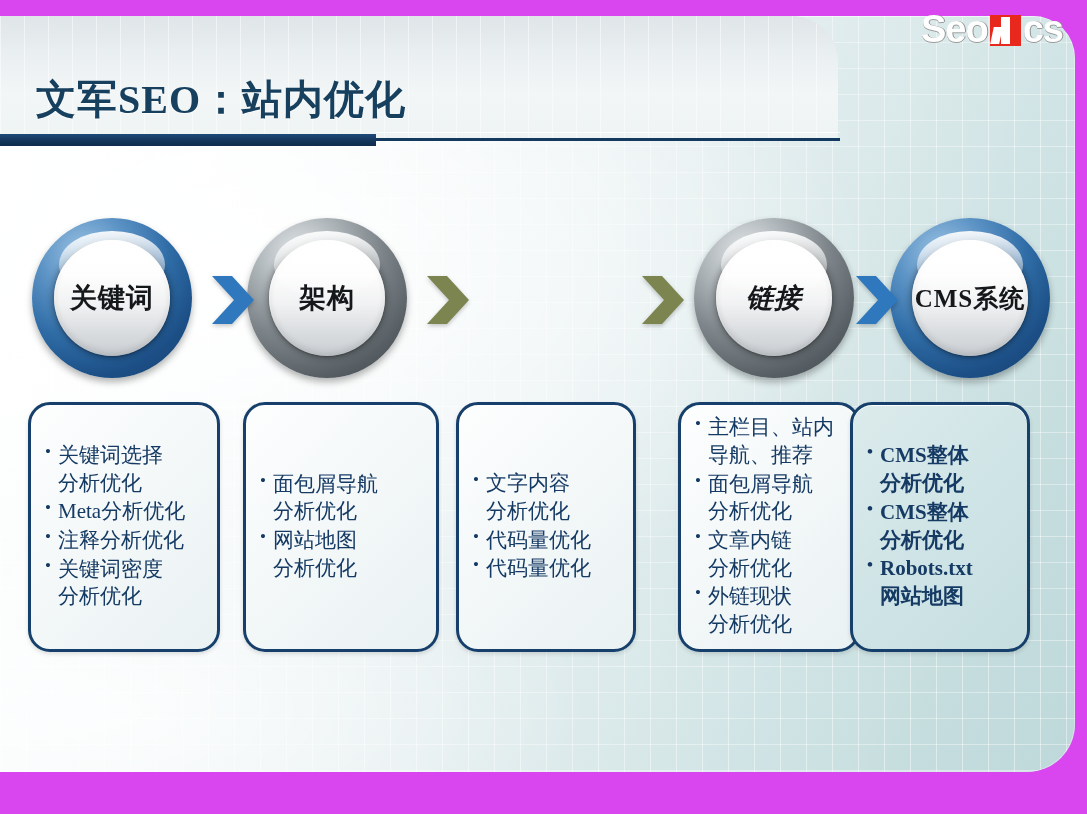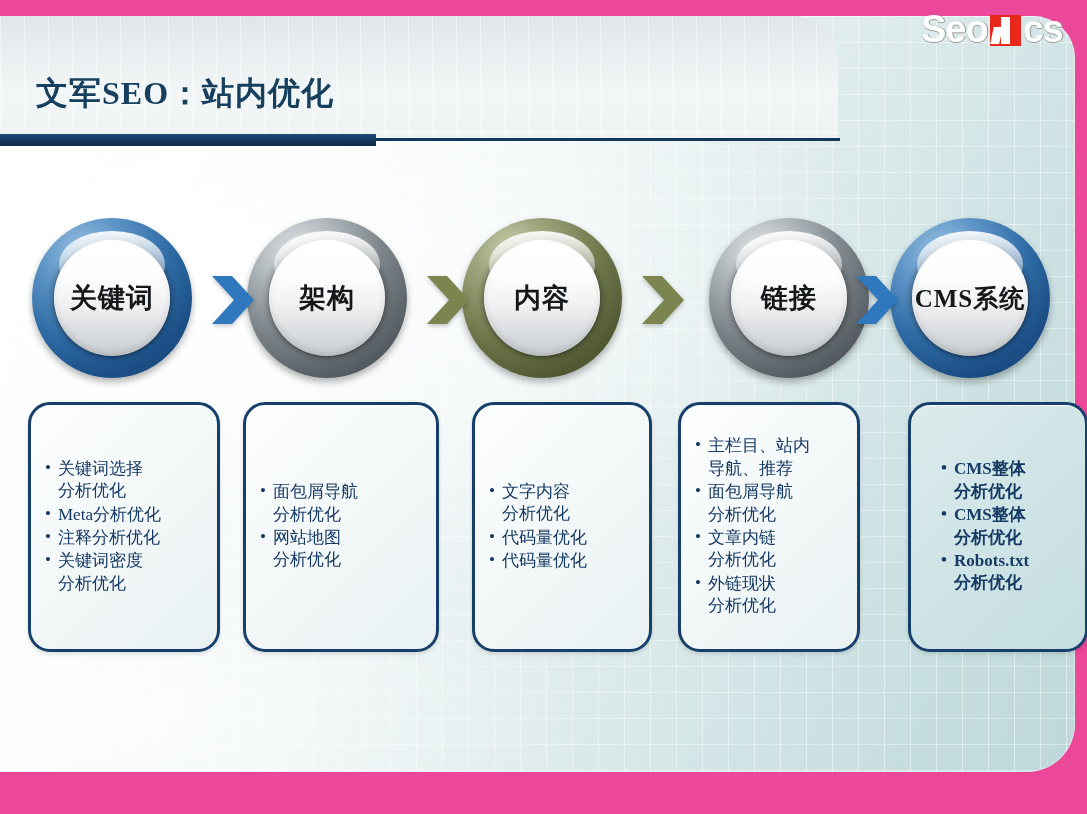--- a/index.html
+++ b/index.html
@@ -6,21 +6,21 @@
     margin: 0; padding: 0;
     background: #000;
     width: 1087px; height: 814px;
     overflow: hidden;
     font-family: "Liberation Serif", "DejaVu Serif", serif;
   }
 
   #slide {
     position: relative;
     width: 1087px; height: 814px;
-    background: #ec4899;
+    background: #d946ef;
     overflow: hidden;
   }
 
   
   .panel {
     position: absolute;
     left: 0px; top: 16px;
     width: 1075px; height: 756px;
     background:
       linear-gradient(115deg,
@@ -110,21 +110,21 @@
     left: 2px; top: 12px;
     width: 9px; height: 17px;
     background: #ffffff;
     transform: skewX(-12deg);
   }
 
   
   .title {
     position: absolute;
     left: 36px; top: 72px;
-    font-size: 32px;
+    font-size: 40px;
     font-weight: bold;
     color: #17405f;
     letter-spacing: 1px;
     white-space: nowrap;
     text-shadow: 0 1px 0 rgba(255,255,255,0.75);
   }
 
   
   .divider-thick {
     position: absolute;
@@ -244,21 +244,21 @@
     background: linear-gradient(135deg, #dcebec 0%, #cfe4e6 50%, #c6dee0 100%);
   }
   .box ul {
     list-style: none;
     margin: 0;
     padding: 0 10px 0 14px;
     width: 100%;
   }
   .box li {
     color: #153a64;
-    font-size: 17px;
+    font-size: 21px;
     line-height: 1.32;
     padding-left: 13px;
     position: relative;
     margin-bottom: 1px;
     white-space: pre-line;
   }
   .box li::before {
     content: "•";
     position: absolute;
     left: 0; top: -1px;
@@ -304,29 +304,21 @@
         <div class="glare"></div>
       </div>
       <div class="node" style="left: 0px;">
         <div class="ring ring-blue"></div>
         <div class="ring-inner-shadow"></div>
         <div class="disc">
           <div class="node-label">关键词</div>
         </div>
         <div class="glare"></div>
       </div>
-      <div class="node" style="left: 430px;">
-        <div class="ring ring-olive"></div>
-        <div class="ring-inner-shadow"></div>
-        <div class="disc">
-          <div class="node-label">内容</div>
-        </div>
-        <div class="glare"></div>
-      </div>
-      <div class="node" style="left: 677px;">
+      <div class="node" style="left: 662px; font-style: italic;">
         <div class="ring ring-gray"></div>
         <div class="ring-inner-shadow"></div>
         <div class="disc">
           <div class="node-label">链接</div>
         </div>
         <div class="glare"></div>
       </div>
       <div class="node" style="left: 858px;">
         <div class="ring ring-blue"></div>
         <div class="ring-inner-shadow"></div>
@@ -370,45 +362,45 @@
         </ul>
       </div>
       <div class="box" style="left: 215px; width: 196px;">
         <ul>
           <li>面包屑导航
 分析优化</li>
           <li>网站地图
 分析优化</li>
         </ul>
       </div>
-      <div class="box" style="left: 444px; width: 180px;">
+      <div class="box" style="left: 428px; width: 180px;">
         <ul>
           <li>文字内容
 分析优化</li>
           <li>代码量优化</li>
           <li>代码量优化</li>
         </ul>
       </div>
       <div class="box" style="left: 650px; width: 182px;">
         <ul>
           <li>主栏目、站内
 导航、推荐</li>
           <li>面包屑导航
 分析优化</li>
           <li>文章内链
 分析优化</li>
           <li>外链现状
 分析优化</li>
         </ul>
       </div>
-      <div class="box bold tinted" style="left: 880px; width: 180px; padding-left: 16px;">
+      <div class="box bold tinted" style="left: 822px; width: 180px;">
         <ul>
           <li>CMS整体
 分析优化</li>
           <li>CMS整体
 分析优化</li>
           <li>Robots.txt
-分析优化</li>
+网站地图</li>
         </ul>
       </div>
     </div>
 
 </div>
 
 </body></html>

